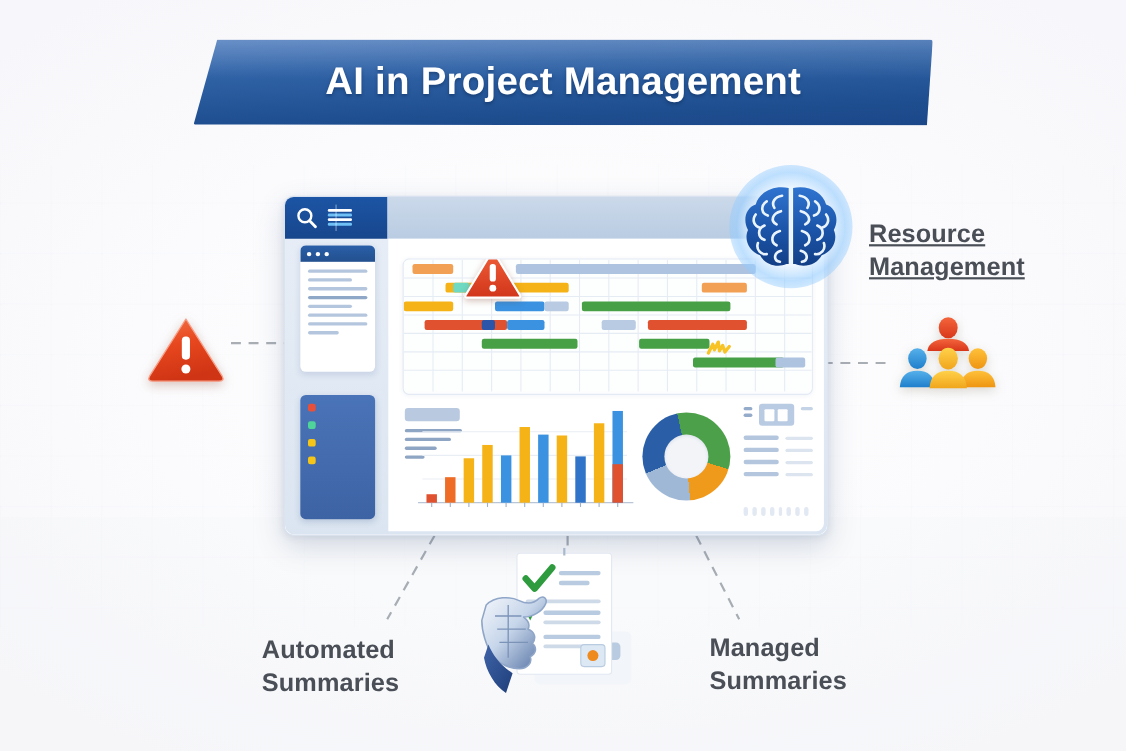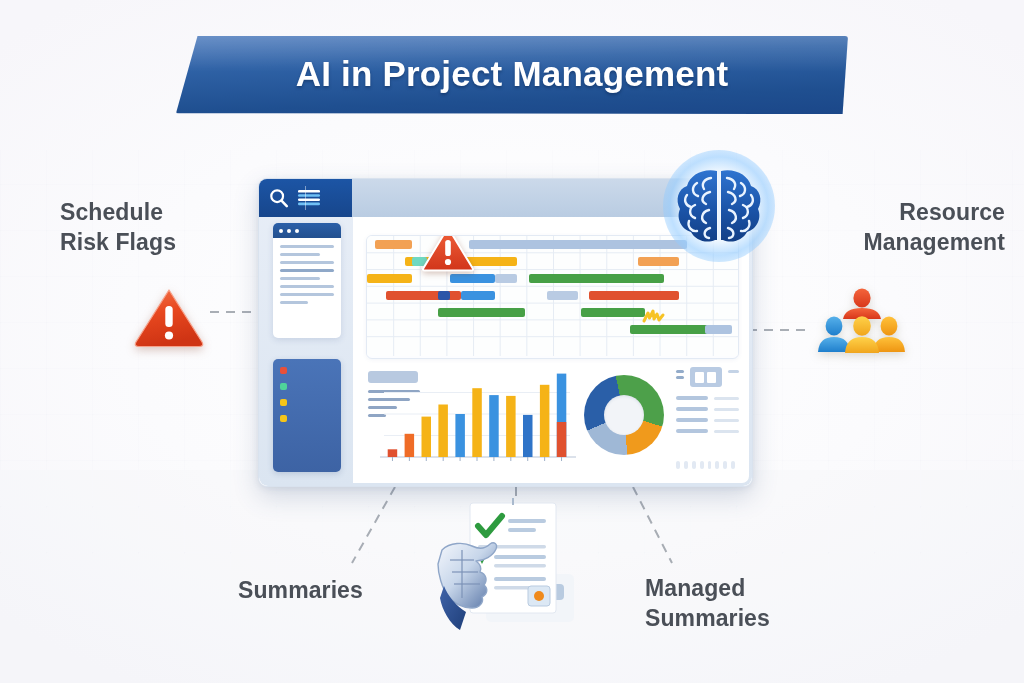--- a/index.html
+++ b/index.html
@@ -289,21 +289,21 @@
   .callout {
     position: absolute;
     color: #4a4f57;
     font-size: 23px;
     font-weight: bold;
     line-height: 1.32;
     letter-spacing: .1px;
   }
   .callout .l2 { display: block; }
   .callout.left { text-align: right; }
-  .callout.right { text-align: right; }
+  .callout.right { text-align: left; text-decoration: underline; }
   .callout.bottom-left { text-align: left; }
   .callout.bottom-right { text-align: left; }
 
   #label-schedule-risk { left: 60px; top: 197px; width: 180px; text-align: left; }
   #label-resource { left: 790px; top: 197px; width: 215px; }
   #label-automated { left: 238px; top: 575px; width: 220px; }
   #label-managed { left: 645px; top: 573px; width: 220px; }
 
   
   .warn-icon-left {
@@ -732,31 +732,28 @@
       <path d="M24 88 C28 98 36 108 46 114 L40 132 C30 126 22 112 20 100 Z" fill="url(#handDark)"></path>
       <g stroke="#7c93b8" stroke-width="1.2" fill="none">
         <path d="M30 62 L54 62"></path>
           <path d="M32 74 L58 74"></path>
           <path d="M34 86 L60 86"></path>
         <path d="M42 52 L42 100"></path>
       </g>
     </g>
   </svg>
 
-  <div class="callout left" id="label-schedule-risk">
-    <span class="l1">Schedule</span>
-    <span class="l2">Risk Flags</span>
-  </div>
 
   <div class="callout right" id="label-resource">
     <span class="l1">Resource</span>
     <span class="l2">Management</span>
   </div>
 
   <div class="callout bottom-left" id="label-automated">
+    <span class="l1">Automated</span>
     <span class="l2">Summaries</span>
   </div>
 
   <div class="callout bottom-right" id="label-managed">
     <span class="l1">Managed</span>
     <span class="l2">Summaries</span>
   </div>
 
 </div>
 

